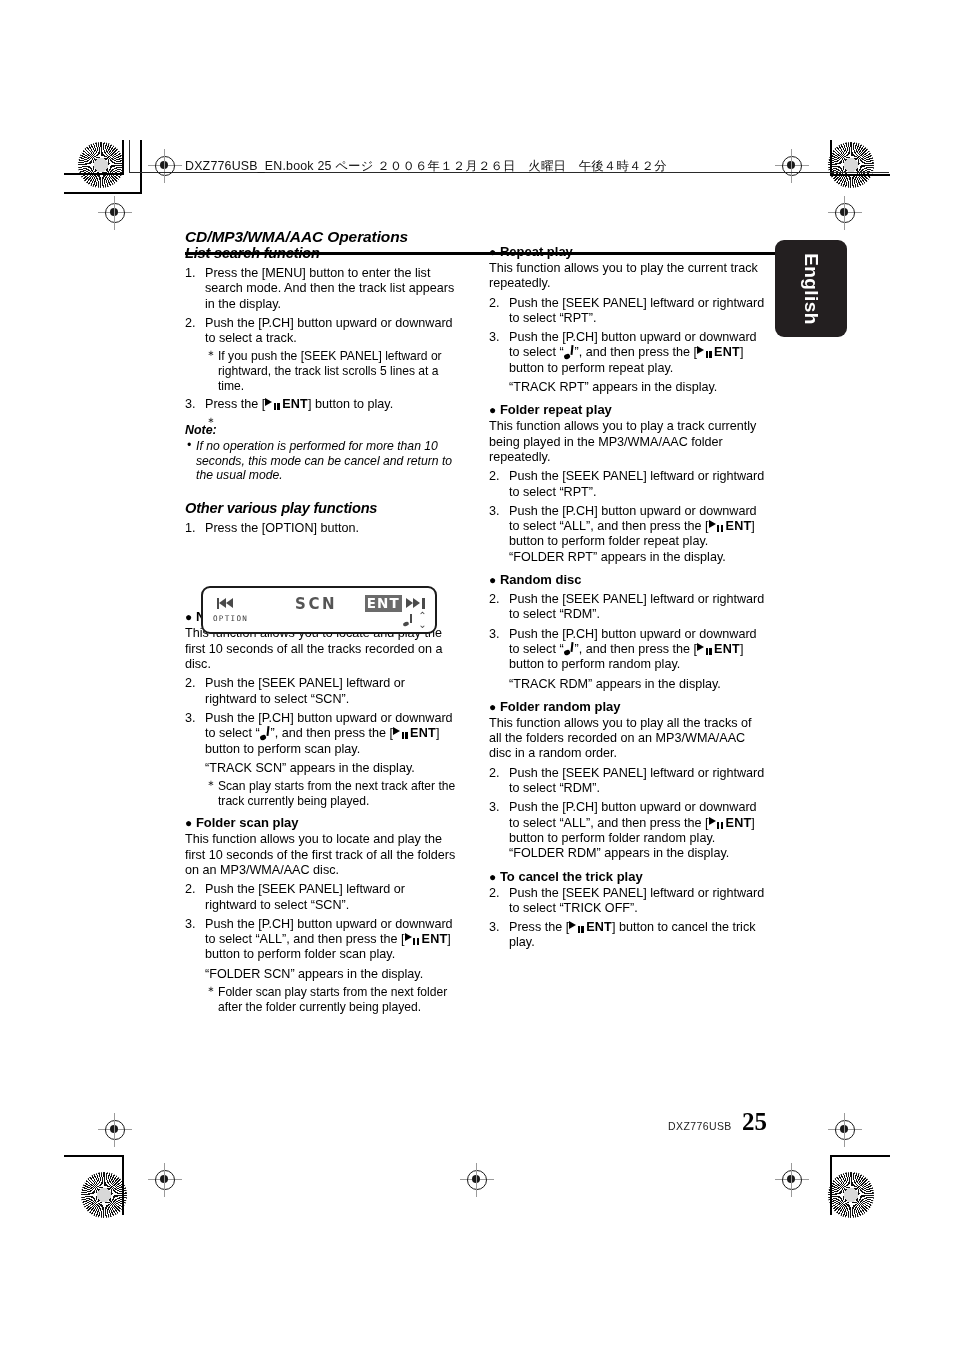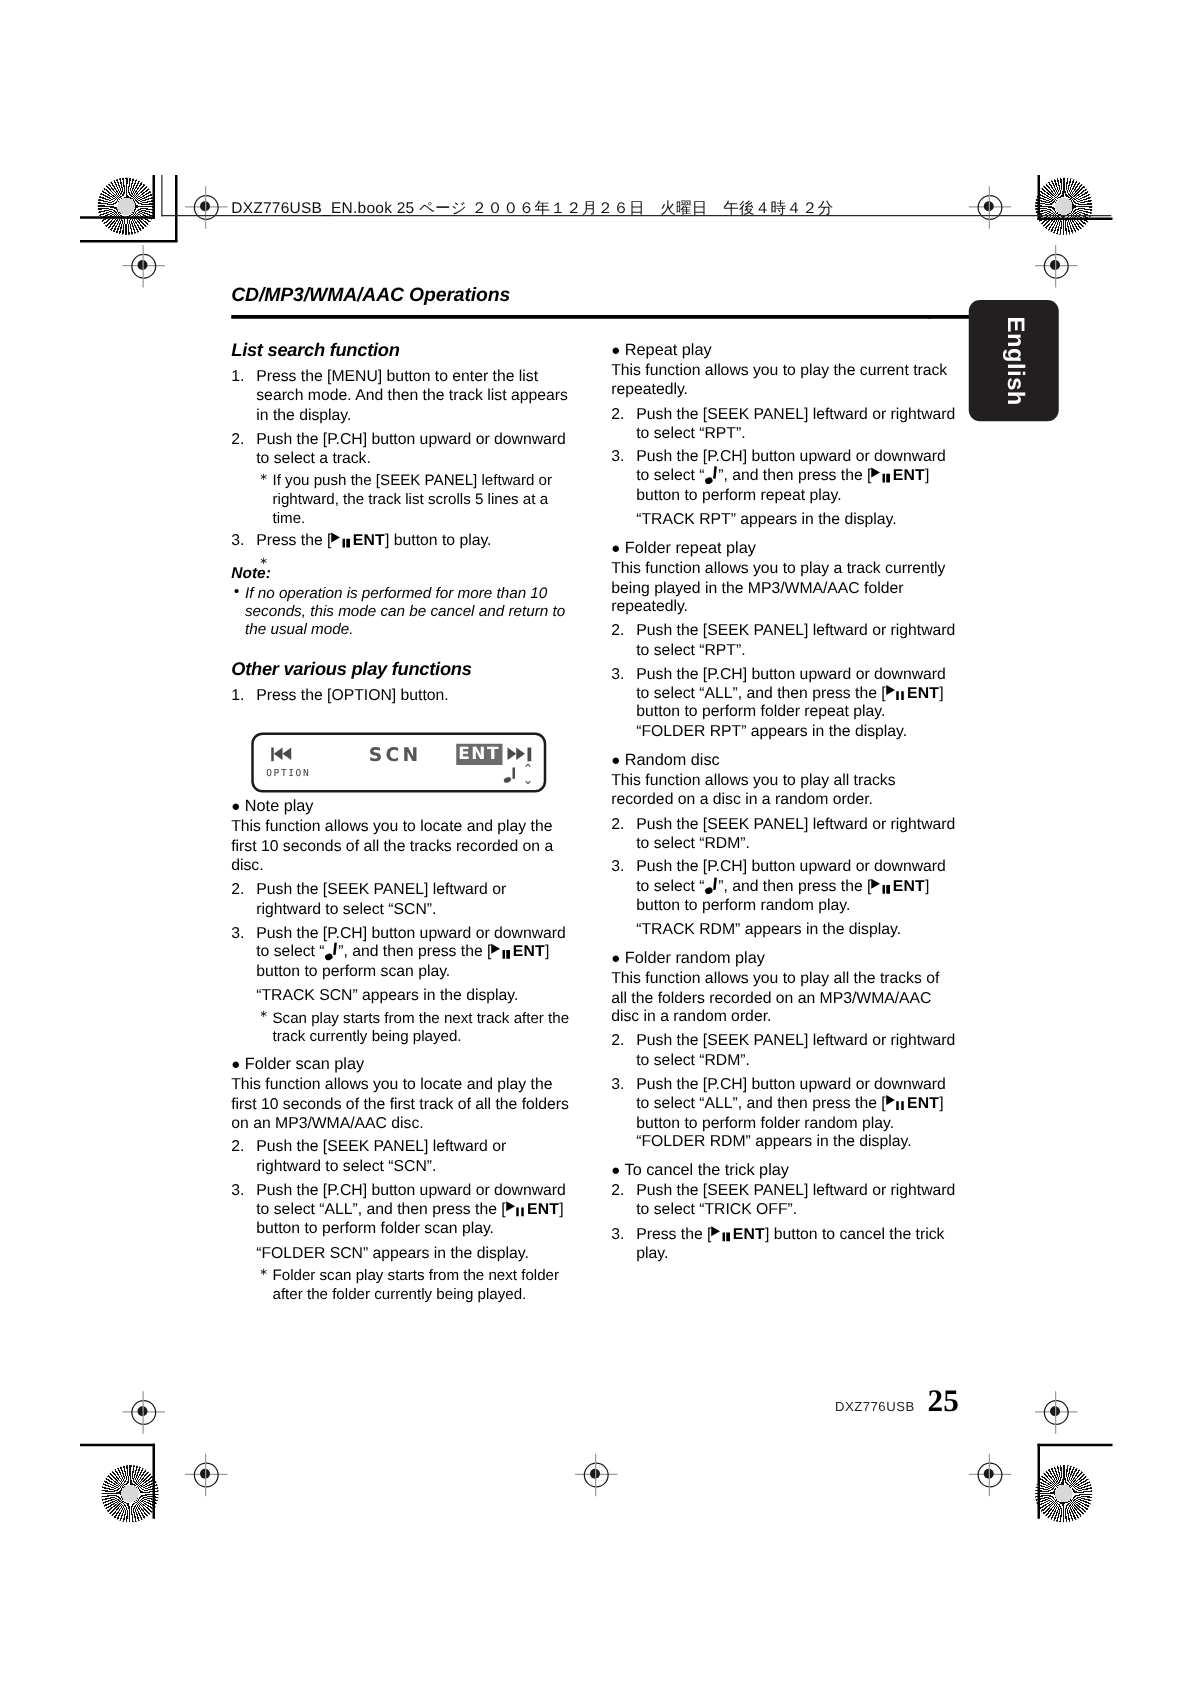--- a/index.html
+++ b/index.html
@@ -26,28 +26,28 @@
   .fileline{position:absolute;left:129px;top:172px;width:760px;height:1px;background:#2a2a2a;}
   .fileline2{position:absolute;left:129px;top:140px;width:1px;height:33px;background:#2a2a2a;}
 
   
   .page{position:absolute;left:0;top:0;width:954px;height:1351px;}
 
   .chapter{position:absolute;left:185px;top:228px;width:560px;
            font-size:15.5px;font-weight:bold;font-style:italic;letter-spacing:-0.1px;}
   .chapter-rule{position:absolute;left:185px;top:252px;width:560px;height:2.6px;background:#000;}
 
-  .col{position:absolute;top:272px;font-size:12.6px;line-height:15.2px;color:#000;}
+  .col{position:absolute;top:244px;font-size:12.6px;line-height:15.2px;color:#000;}
   .col.left{left:185px;width:272px;}
   .col.right{left:489px;width:276px;}
 
   h2.sec{font-size:14.6px;font-weight:bold;font-style:italic;margin:0 0 4px 0;line-height:18px;letter-spacing:-0.2px;}
   h2.sec.second{margin-top:16px;}
 
-  .bullethead{font-size:13px;font-weight:normal;margin:7px 0 1px 0;line-height:16px;}
+  .bullethead{font-size:13px;font-weight:bold;margin:7px 0 1px 0;line-height:16px;}
   .bullethead .dot{font-size:12px;}
 
   p.body{margin:0 0 0 0;line-height:15.3px;}
 
   ol.steps{margin:0;padding:0;list-style:none;}
   ol.steps li{position:relative;padding-left:20px;margin-top:4px;line-height:15.3px;}
   ol.steps li .num{position:absolute;left:0;top:0;width:16px;text-align:left;}
 
   .sub{position:relative;padding-left:13px;margin-top:3px;margin-left:20px;line-height:14.6px;font-size:12.1px;}
   .sub .ast{position:absolute;left:0;top:-1px;font-size:12px;}
@@ -278,21 +278,20 @@
     <ol class="steps">
       <li>
         <span class="num">2.</span><span>Push the [</span><b>SEEK PANEL</b><span>] leftward or rightward to select “</span><b>RPT</b><span>”.</span>
       </li>
       <li>
         <span class="num">3.</span><span>Push the [</span><b>P.CH</b><span>] button upward or downward to select “</span><b>ALL</b><span>”, and then press the [</span><span class="entbtn"><span class="pp"><span class="tri"></span><span class="b1"></span><span class="b2"></span></span><span class="lbl">ENT</span></span><span>] button to perform folder repeat play. “</span><b>FOLDER RPT</b><span>” appears in the display.</span>
       </li>
     </ol>
 
     <div class="bullethead"><span class="dot">●</span> <span>Random disc</span></div>
-    <p class="body">This function allows you to play all tracks recorded on a disc in a random order.</p>
     <ol class="steps">
       <li>
         <span class="num">2.</span><span>Push the [</span><b>SEEK PANEL</b><span>] leftward or rightward to select “</span><b>RDM</b><span>”.</span>
       </li>
       <li>
         <span class="num">3.</span><span>Push the [</span><b>P.CH</b><span>] button upward or downward to select “</span><span class="note-icon"><span class="stem"></span><span class="head"></span></span><span>”, and then press the [</span><span class="entbtn"><span class="pp"><span class="tri"></span><span class="b1"></span><span class="b2"></span></span><span class="lbl">ENT</span></span><span>] button to perform random play.</span>
       </li>
     </ol>
     <div class="quoteline"><span>“</span><b>TRACK RDM</b><span>” appears in the display.</span></div>
 

